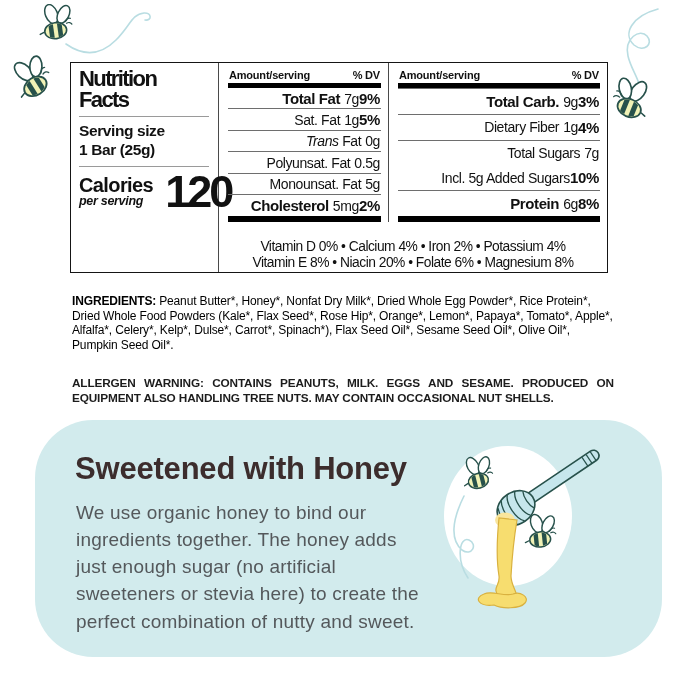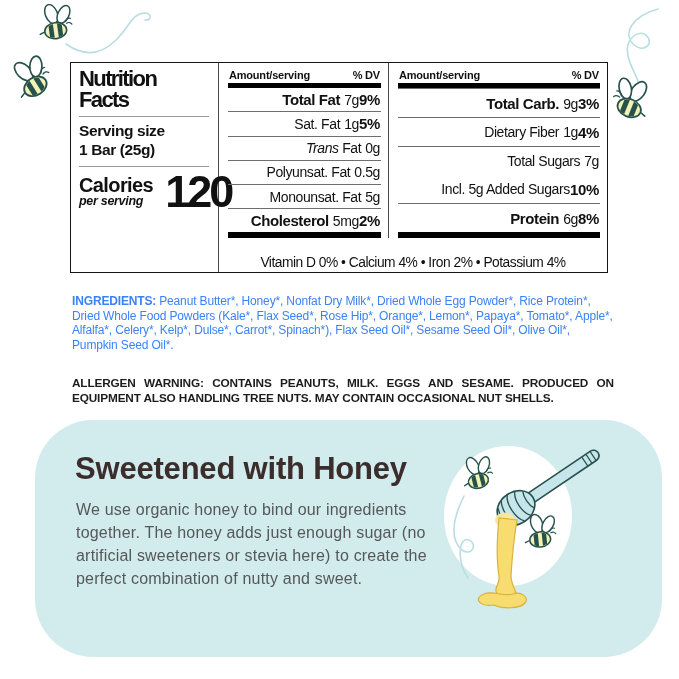--- a/index.html
+++ b/index.html
@@ -36,32 +36,32 @@
   .nrow .amt{margin-left:4px;}
   .nrow .dv{font-weight:bold;font-size:15px;letter-spacing:-.3px;}
   .ind1{padding-left:14px;}
   .ind2{padding-left:30px;}
   .nf-botbar{height:6px;background:#000;flex:none;}
   .nf-vitamins{text-align:center;font-size:13.8px;letter-spacing:-.5px;line-height:1.2;
                padding:5px 2px 0 2px;}
 
   
   .ingredients{position:absolute;left:72px;top:294px;width:541px;font-size:12px;
-               line-height:1.22;letter-spacing:-.15px;color:#3b82f6;}
+               line-height:1.22;letter-spacing:-.15px;color:#000000;}
   .ingredients .lead{font-weight:bold;margin-right:3px;}
   .allergen{position:absolute;left:72px;top:376px;width:542px;font-size:11.8px;
             font-weight:bold;line-height:1.28;letter-spacing:-.15px;color:#1c1c1c;
             text-align:justify;}
 
   
   .honey-box{position:absolute;left:35px;top:420px;width:610px;height:237px;
              background:#d2ebed;border-radius:58px;padding-left:17px;}
   .honey-title{position:absolute;left:40px;top:31px;font-size:31px;font-weight:800;
                color:#3c2d2d;letter-spacing:-.2px;}
-  .honey-text{position:absolute;left:41px;top:79px;width:352px;font-size:16px;
+  .honey-text{position:absolute;left:41px;top:79px;width:352px;font-size:19px;
               line-height:1.43;color:#54585b;letter-spacing:.2px;}
   .honey-art{position:absolute;left:393px;top:8px;}
 </style>
 </head>
 <body>
 
 <div class="stage">
 
   <svg width="0" height="0" style="position:absolute" aria-hidden="true">
     <defs>
@@ -183,20 +183,21 @@
               <span class="nname"><b>Protein</b><span class="amt">6g</span></span>
               <span class="dv">8%</span>
             </div>
           </div>
           <div class="nf-botbar"></div>
         </div>
       </div>
 
       <div class="nf-vitamins">
         <div>Vitamin D 0% • Calcium 4% • Iron 2% • Potassium 4%</div>
+        <div>Vitamin E 8% • Niacin 20% • Folate 6% • Magnesium 8%</div>
       </div>
     </div>
   </div>
 
   <div class="ingredients">
     <span class="lead">INGREDIENTS:</span><span>Peanut Butter*, Honey*, Nonfat Dry Milk*, Dried Whole Egg Powder*, Rice Protein*, Dried Whole Food Powders (Kale*, Flax Seed*, Rose Hip*, Orange*, Lemon*, Papaya*, Tomato*, Apple*, Alfalfa*, Celery*, Kelp*, Dulse*, Carrot*, Spinach*), Flax Seed Oil*, Sesame Seed Oil*, Olive Oil*, Pumpkin Seed Oil*.</span>
   </div>
 
   <div class="allergen">ALLERGEN WARNING: CONTAINS PEANUTS, MILK. EGGS AND SESAME.  PRODUCED ON EQUIPMENT ALSO HANDLING TREE NUTS.  MAY CONTAIN OCCASIONAL NUT SHELLS.</div>
 

